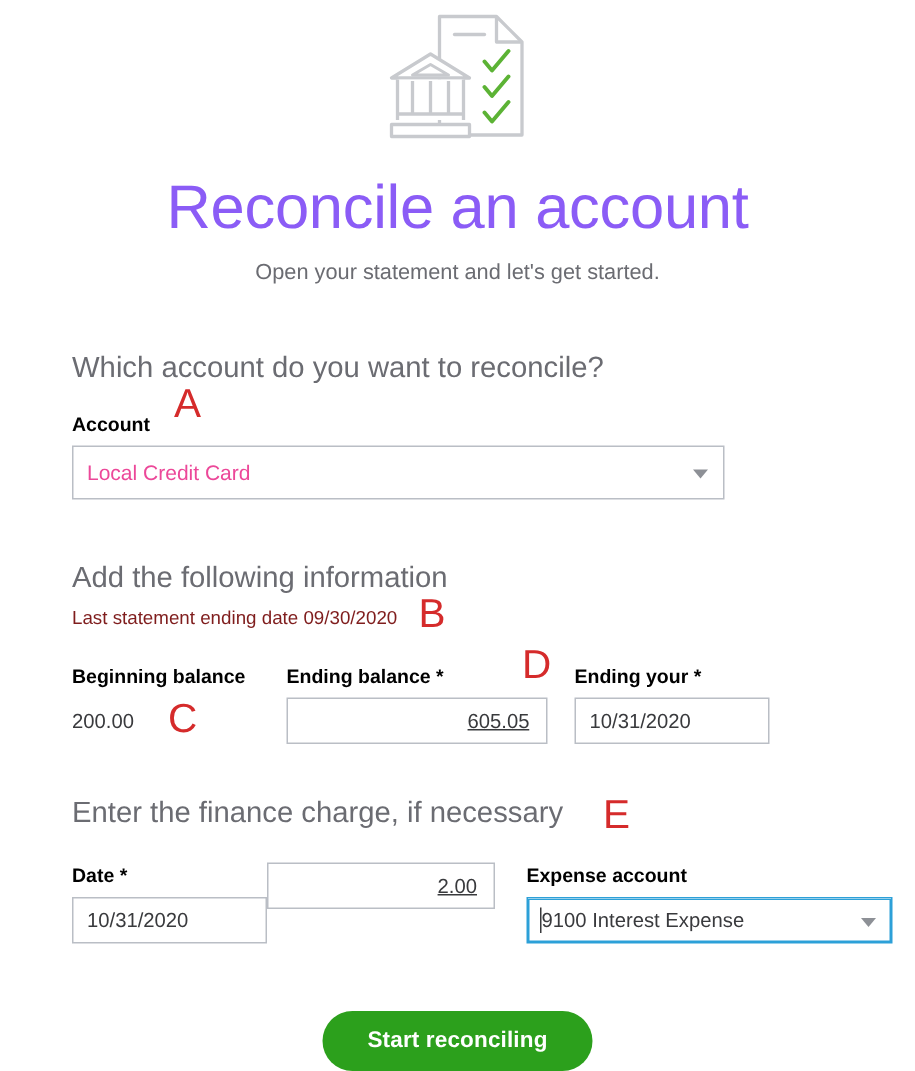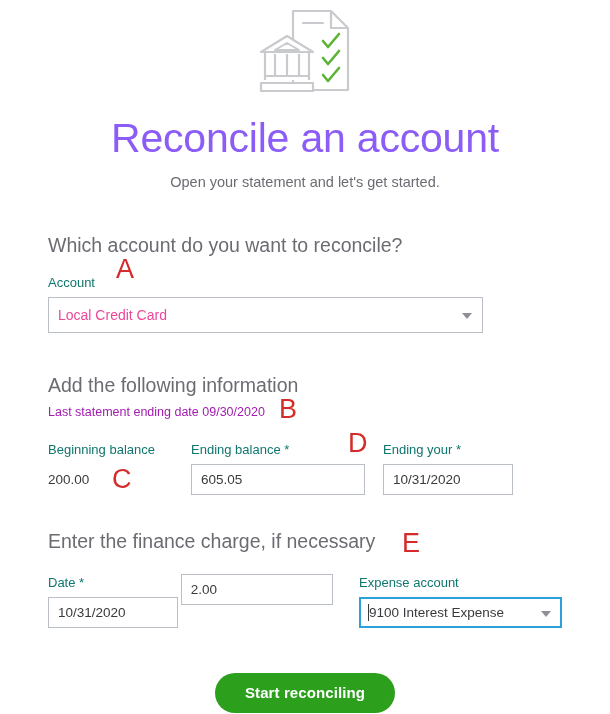--- a/index.html
+++ b/index.html
@@ -57,51 +57,51 @@
     color: #6b6c72;
     line-height: 24px;
   }
   .sec1 { margin-top: 42px; }
   .sec2 { margin-top: 40px; }
   .sec3 { margin-top: 34px; }
 
   .statement-link {
     display: inline-block;
     font-size: 12.5px;
-    color: #a21caf;
+    color: #7f1d1d;
     text-decoration: none;
     margin-top: 7px;
     line-height: 16px;
     cursor: pointer;
   }
 
   .field-label {
     font-size: 13px;
-    font-weight: 400;
-    color: #0f766e;
+    font-weight: 700;
+    color: #000000;
     line-height: 17px;
     margin-bottom: 6px;
     display: block;
   }
 
   
   .ctrl {
     box-sizing: border-box;
     height: 31px;
     border: 1px solid #babec5;
     background: #ffffff;
     font-family: "Liberation Sans", sans-serif;
     font-size: 13.5px;
     color: #393a3d;
     padding: 0 9px;
     outline: none;
     border-radius: 0;
     line-height: 29px;
   }
-  .ctrl.num { text-align: left; padding-right: 11px; }
+  .ctrl.num { text-align: right; padding-right: 11px; text-decoration: underline; }
 
   .select-wrap {
     position: relative;
     display: inline-block;
   }
   .select-wrap .ctrl {
     width: 100%;
     padding-right: 26px;
   }
   .caret {
@@ -151,21 +151,21 @@
   .static-value {
     font-size: 13.5px;
     color: #393a3d;
     line-height: 31px;
     height: 31px;
     display: block;
   }
   .w-174 { width: 174px; }
   .w-130 { width: 130px; }
   .w-174b { width: 152px; }
-  .w-211 { width: 203px; }
+  .w-211 { width: 244px; }
 
   
   .btn-row {
     margin-top: 45px;
     display: flex;
     justify-content: center;
   }
   .start-btn {
     background: #2ca01c;
     color: #ffffff;

